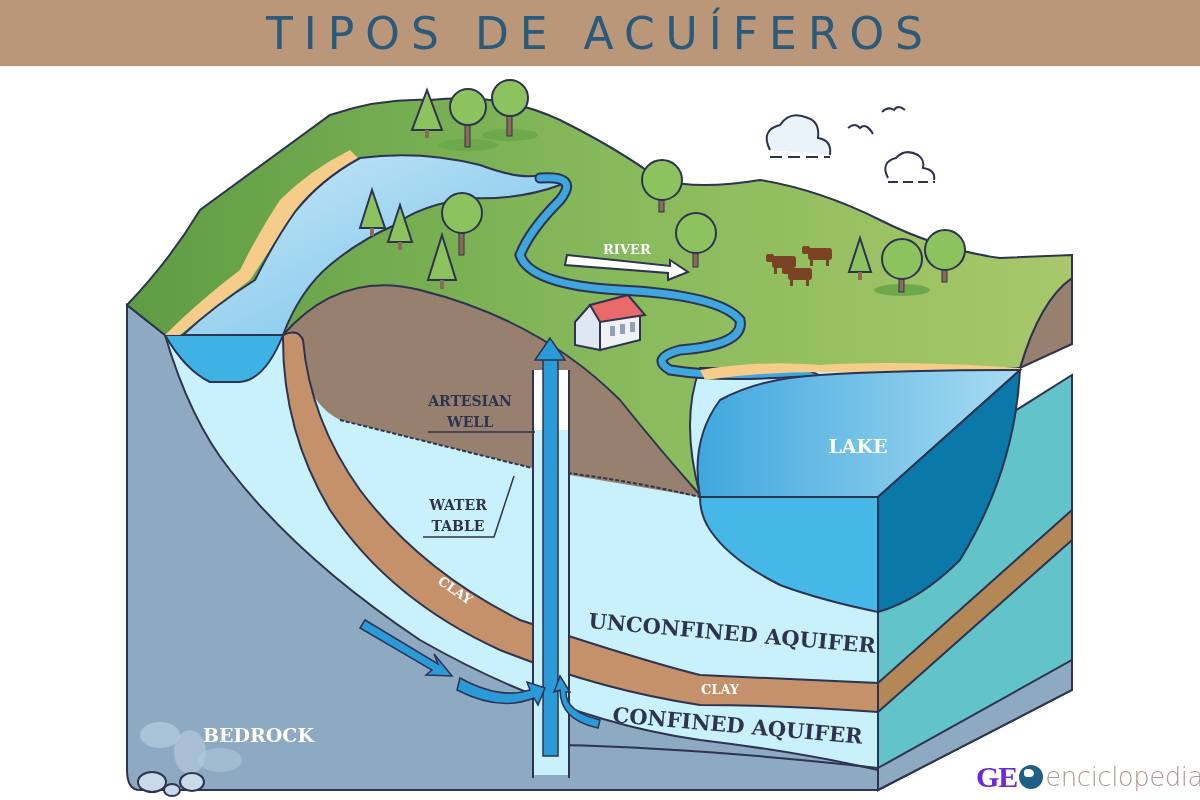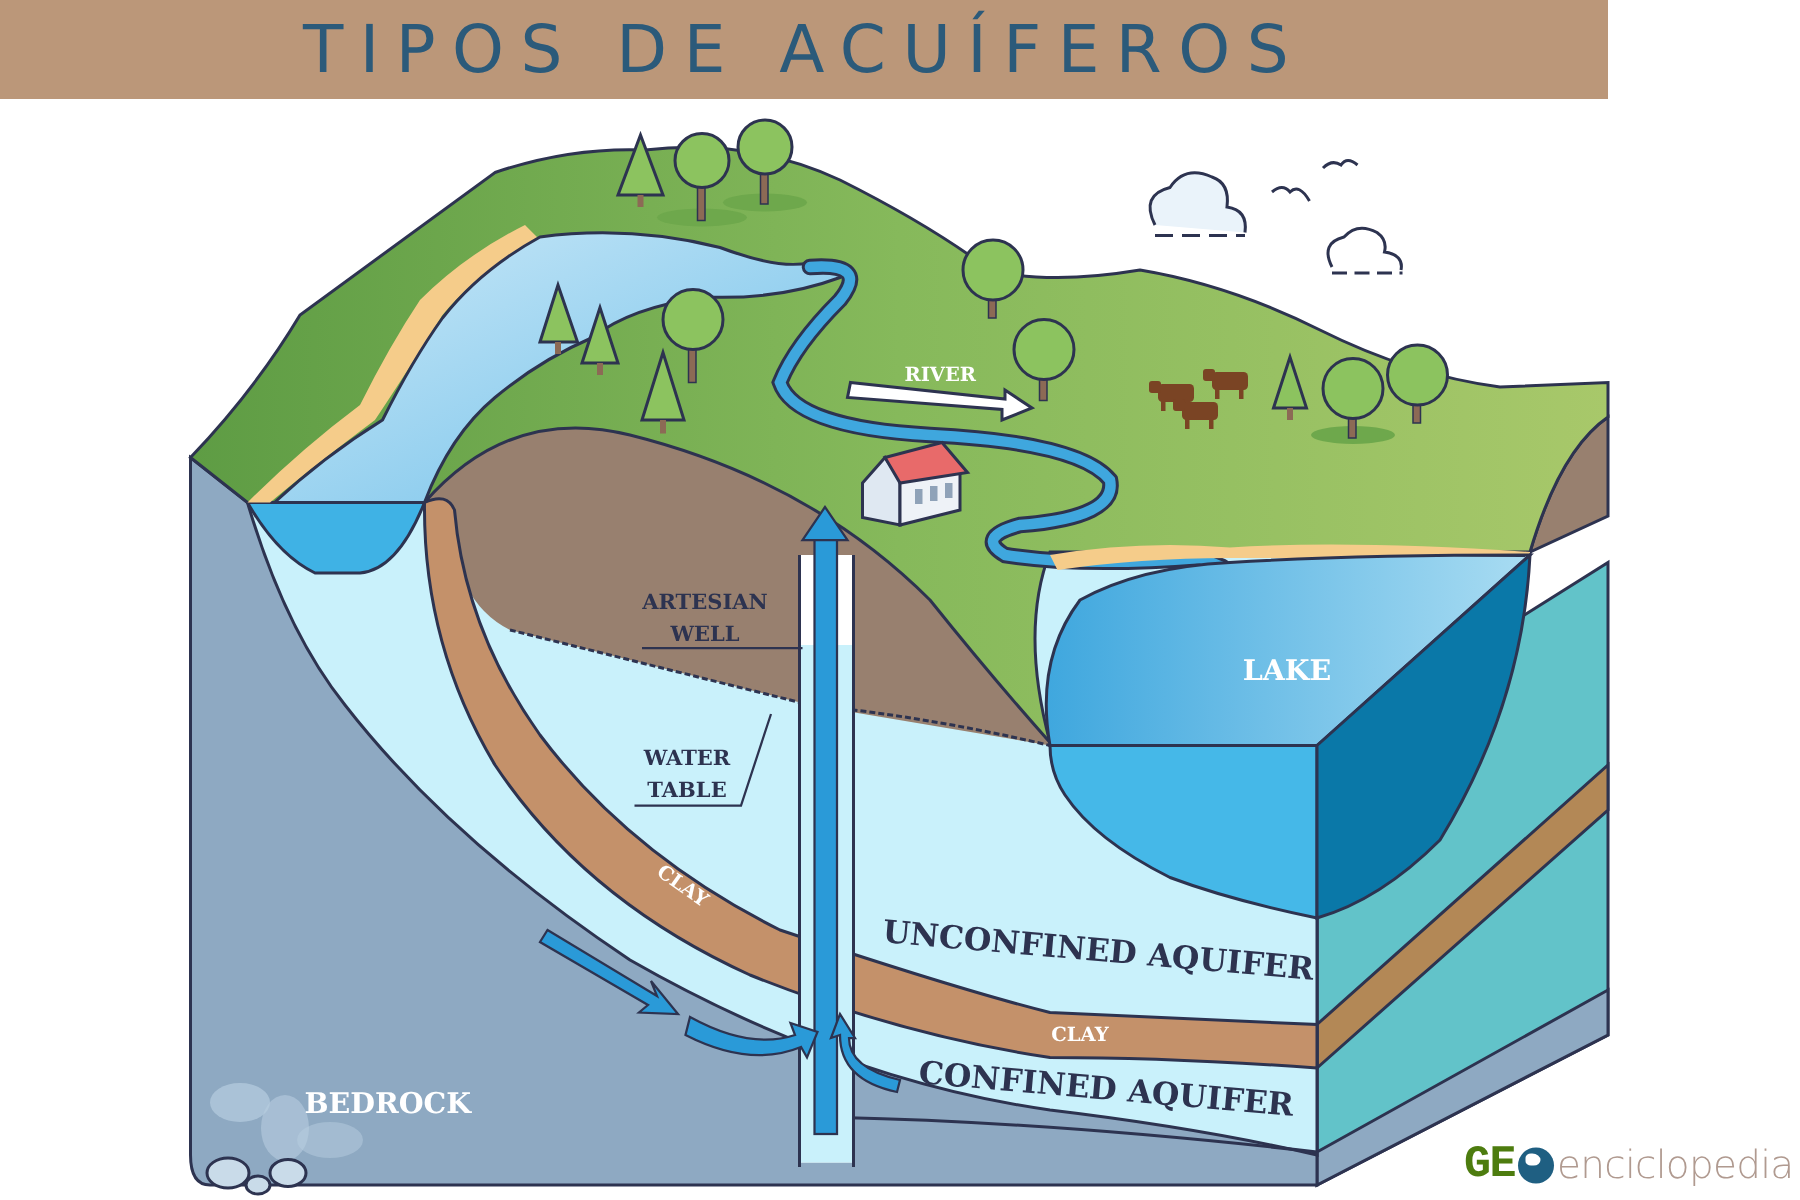--- a/index.html
+++ b/index.html
@@ -1,22 +1,22 @@
 <!DOCTYPE html>
 <html><head>
 <meta charset="utf-8">
 <style>
   html, body { margin:0; padding:0; }
   body { width:1200px; height:800px; overflow:hidden; background:#ffffff; position:relative; font-family:"DejaVu Serif", serif; }
-  .header { position:absolute; left:0; top:0; width:1072px; height:66px; background:#bb9779; display:flex; align-items:center; justify-content:center; }
+  .header { position:absolute; left:0; top:0; width:1200px; height:66px; background:#bb9779; display:flex; align-items:center; justify-content:center; }
   .header h1 { margin:0; font-family:"DejaVu Sans", sans-serif; font-weight:400; font-size:44px; letter-spacing:11px; color:#2b5a7a; }
   svg.scene { position:absolute; left:0; top:66px; }
   .lbl { font-family:"DejaVu Serif", serif; font-weight:700; }
   .logo { position:absolute; left:976px; top:760px; display:flex; align-items:center; height:34px; }
-  .logo .geo { font-family:Liberation Mono, monospace; font-weight:700; font-size:30px; color:#4d7c0f; letter-spacing:-1px; }
+  .logo .geo { font-family:Liberation Serif, serif; font-weight:700; font-size:30px; color:#6d28d9; letter-spacing:-1px; }
   .logo .globe { width:24px; height:24px; border-radius:50%; background:#1f5f82; margin:0 2px; position:relative; overflow:hidden; }
   .logo .globe::after { content:""; position:absolute; left:5px; top:4px; width:10px; height:8px; background:#fff; border-radius:40% 60% 50% 40%; }
   .logo .txt { font-family:"DejaVu Sans", sans-serif; font-weight:300; font-size:26px; color:#b09a90; letter-spacing:-0.5px; }
 </style>
 </head>
 <body>
 
 <div class="header">
   <h1>TIPOS DE ACUÍFEROS</h1>
 </div>

